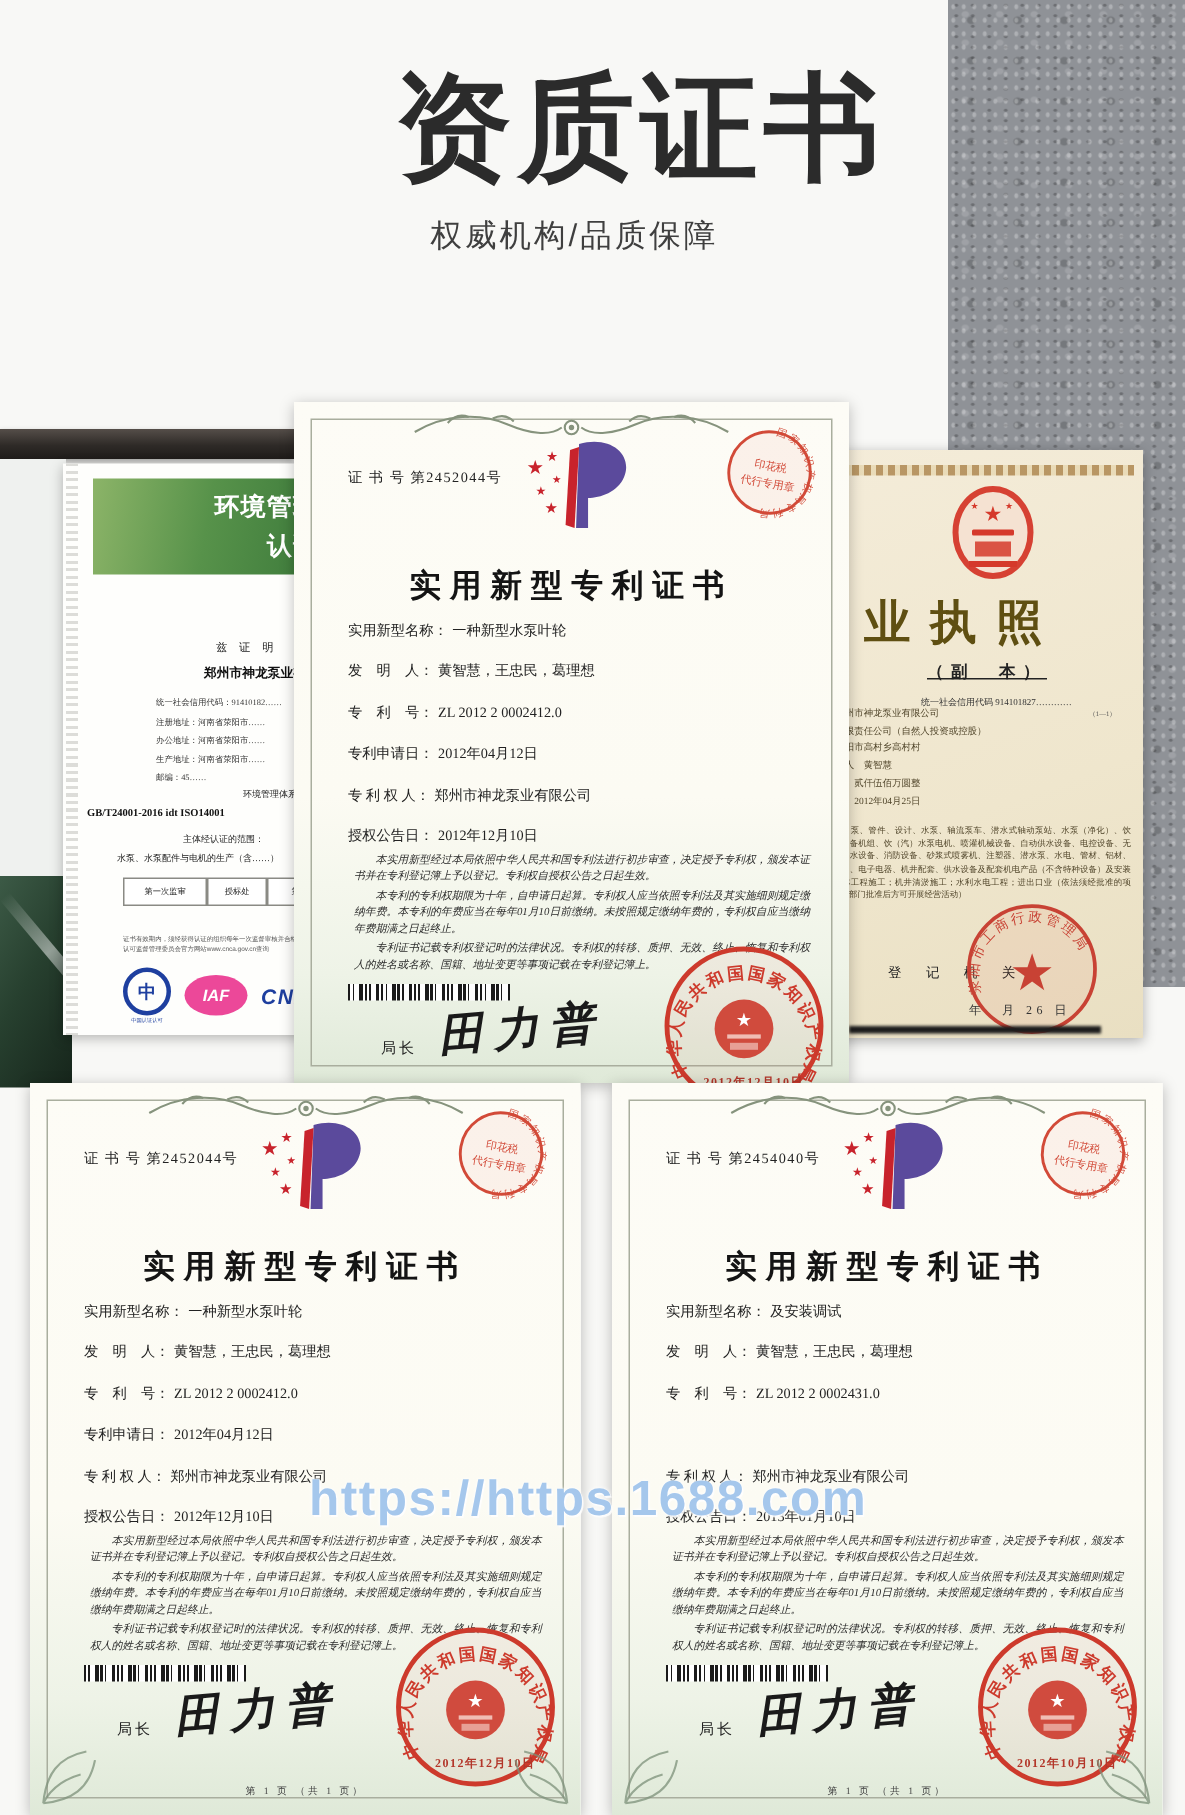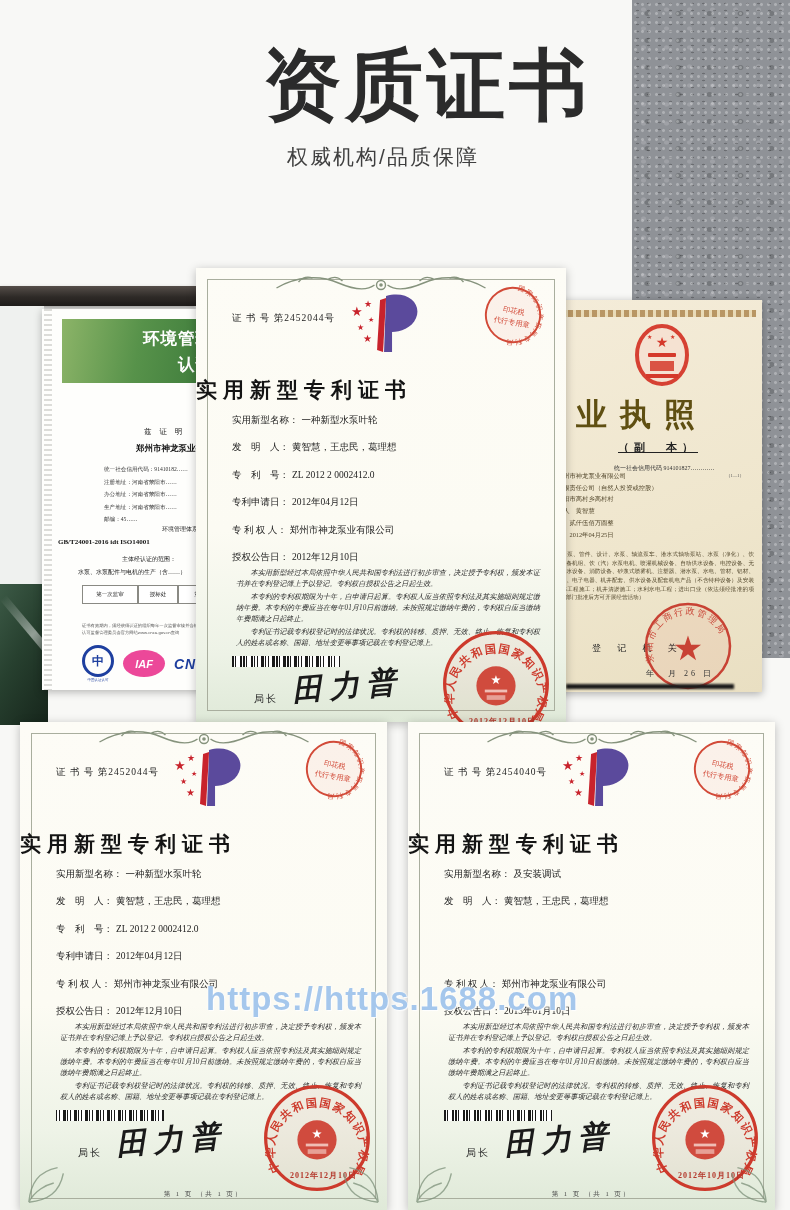--- a/index.html
+++ b/index.html
@@ -40,21 +40,21 @@
       background:linear-gradient(180deg,#fdfcf6 0%,#fcfbf3 58%,#eef3e7 84%,#dfe9d8 100%);
       box-shadow:0 2px 9px rgba(0,0,0,.25);}
   #cert-top{left:196px;top:268px;width:370px;height:454px;z-index:3;}
   #cert-bl{left:20px;top:722px;}
   #cert-br{left:408px;top:722px;}
   .pt .bord{position:absolute;inset:11px;border:1px solid #a9ae9e;}
   .pt .garland{position:absolute;top:5px;left:50%;transform:translateX(-50%);}
   .pt .certno{position:absolute;left:36px;top:44px;font-size:9.5px;color:#222;letter-spacing:1px;}
   .pt .plogo{position:absolute;left:50%;top:24px;transform:translateX(-46%);}
   .pt .cseal{position:absolute;right:22px;top:16px;transform:rotate(10deg);}
-  .pt .title{position:absolute;left:0;right:0;top:108px;text-align:left;font-weight:bold;
+  .pt .title{position:absolute;left:0;right:0;top:108px;text-align:center;font-weight:bold;
        font-size:21px;letter-spacing:6px;color:#141414;}
   .pt .frow{position:absolute;left:36px;right:22px;font-size:9.5px;color:#222;white-space:nowrap;}
   .pt .r1{top:146px}.pt .r2{top:173px}.pt .r3{top:201px}.pt .r4{top:228px}.pt .r5{top:256px}.pt .r6{top:283px}
   .pt .frow .fv{margin-left:3px;}
   .pt .body{position:absolute;left:40px;right:26px;top:300px;font-size:7.2px;line-height:1.52;
        color:#2b2b2b;font-style:italic;text-align:justify;}
   .pt .body p{margin:0 0 2px 0;text-indent:2em;}
   .pt .barcode{position:absolute;left:36px;top:388px;width:108px;height:11px;
        background:repeating-linear-gradient(90deg,#1a1a1a 0 1.5px,#fff 1.5px 3px,#1a1a1a 3px 4px,#fff 4px 7.5px,#1a1a1a 7.5px 10px,#fff 10px 11px);}
   .pt .director{position:absolute;left:58px;top:424px;font-size:10px;color:#222;letter-spacing:2px;}
@@ -359,20 +359,21 @@
     <svg class="cseal" width="62" height="62" viewBox="0 0 64 64">
       <circle cx="32" cy="32" r="28" fill="rgba(220,70,50,.06)" stroke="#d24a38" stroke-width="2"></circle>
       <path id="csR" d="M 32,6 a 26,26 0 1 1 -0.05,0" fill="none"></path>
       <text font-size="7" fill="#d24a38" letter-spacing="1.5"><textPath href="#csR">国家知识产权局专利局</textPath></text>
       <text x="32" y="30" text-anchor="middle" font-size="7.5" fill="#d24a38">印花税</text>
       <text x="32" y="42" text-anchor="middle" font-size="7.5" fill="#d24a38">代行专用章</text>
     </svg>
     <div class="title">实用新型专利证书</div>
     <div class="frow r1"><span>实用新型名称：</span><span class="fv">及安装调试</span></div>
     <div class="frow r2"><span>发　明　人：</span><span class="fv">黄智慧，王忠民，葛理想</span></div>
+    <div class="frow r3"><span>专　利　号：</span><span class="fv">ZL 2012 2 0002431.0</span></div>
     <div class="frow r5"><span>专 利 权 人：</span><span class="fv">郑州市神龙泵业有限公司</span></div>
     <div class="frow r6"><span>授权公告日：</span><span class="fv">2013年01月10日</span></div>
     <div class="body">
       <p>本实用新型经过本局依照中华人民共和国专利法进行初步审查，决定授予专利权，颁发本证书并在专利登记簿上予以登记。专利权自授权公告之日起生效。</p>
       <p>本专利的专利权期限为十年，自申请日起算。专利权人应当依照专利法及其实施细则规定缴纳年费。本专利的年费应当在每年01月10日前缴纳。未按照规定缴纳年费的，专利权自应当缴纳年费期满之日起终止。</p>
       <p>专利证书记载专利权登记时的法律状况。专利权的转移、质押、无效、终止、恢复和专利权人的姓名或名称、国籍、地址变更等事项记载在专利登记簿上。</p>
     </div>
     <div class="barcode"></div>
     <span class="director">局长</span>
     <span class="sig">田力普</span>

